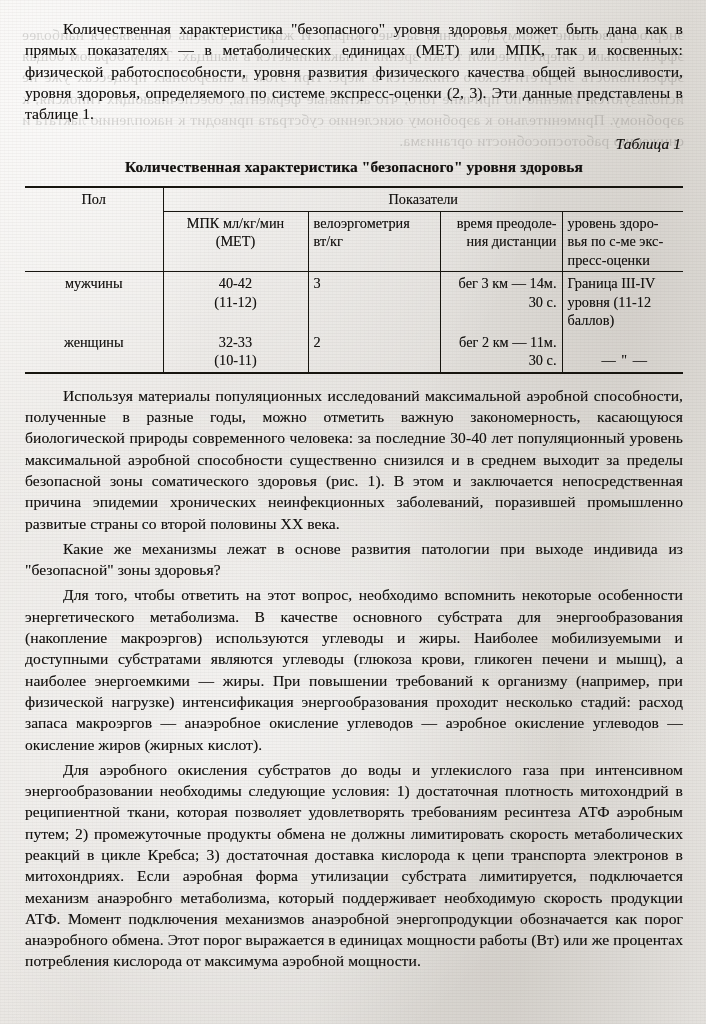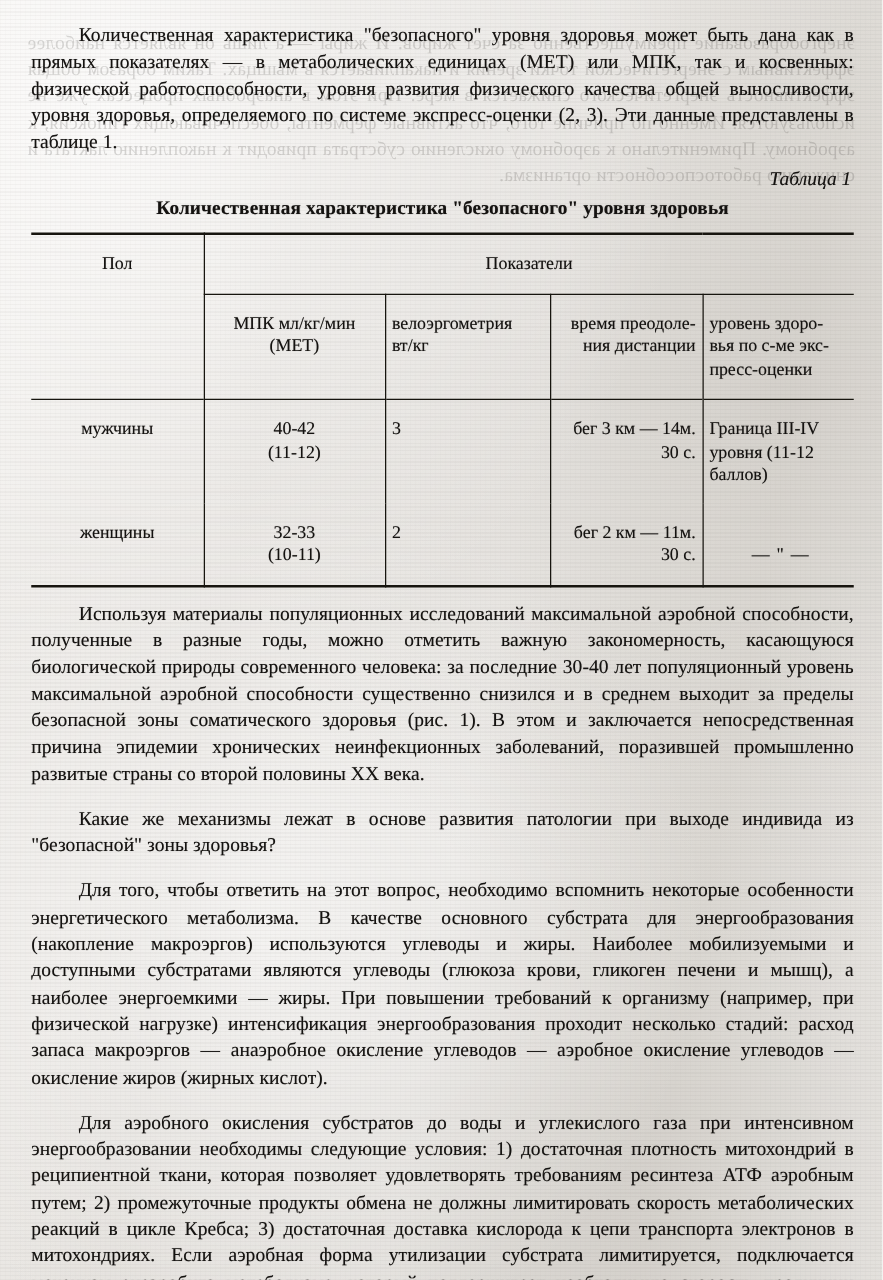--- a/index.html
+++ b/index.html
@@ -64,21 +64,21 @@
 
   p.body {
     margin: 0;
     font-size: 15.6px;
     line-height: 21.3px;
     text-align: justify;
     text-indent: 38px;
     letter-spacing: 0.05px;
     text-shadow: 0 0 0.6px rgba(20,18,16,0.45);
   }
-  p.body + p.body { margin-top: 15px; }
+  p.body + p.body { margin-top: 4px; }
 
   .tbl-caption-num {
     margin: 10px 0 0 0;
     text-align: right;
     font-size: 15.6px;
     line-height: 20px;
     padding-right: 2px;
     text-shadow: 0 0 0.6px rgba(20,18,16,0.4);
     font-style: italic;
   }
@@ -95,21 +95,21 @@
   
   table.data {
     width: 100%;
     border-collapse: collapse;
     margin-top: 9px;
     font-size: 14.3px;
     line-height: 18.3px;
     table-layout: fixed;
   }
   table.data td, table.data th {
-    padding: 14px 5px;
+    padding: 2px 5px;
     vertical-align: top;
     font-weight: normal;
     text-shadow: 0 0 0.6px rgba(20,18,16,0.45);
   }
   
   table.data { border-top: 2.1px solid #17150f; border-bottom: 2.1px solid #17150f; }
   .hr-under-head { border-bottom: 1.7px solid #17150f; }
   .vr-l { border-left: 1.7px solid #17150f; }
 
   td.c-pol       { width: 138px; text-align: center; vertical-align: middle; }

